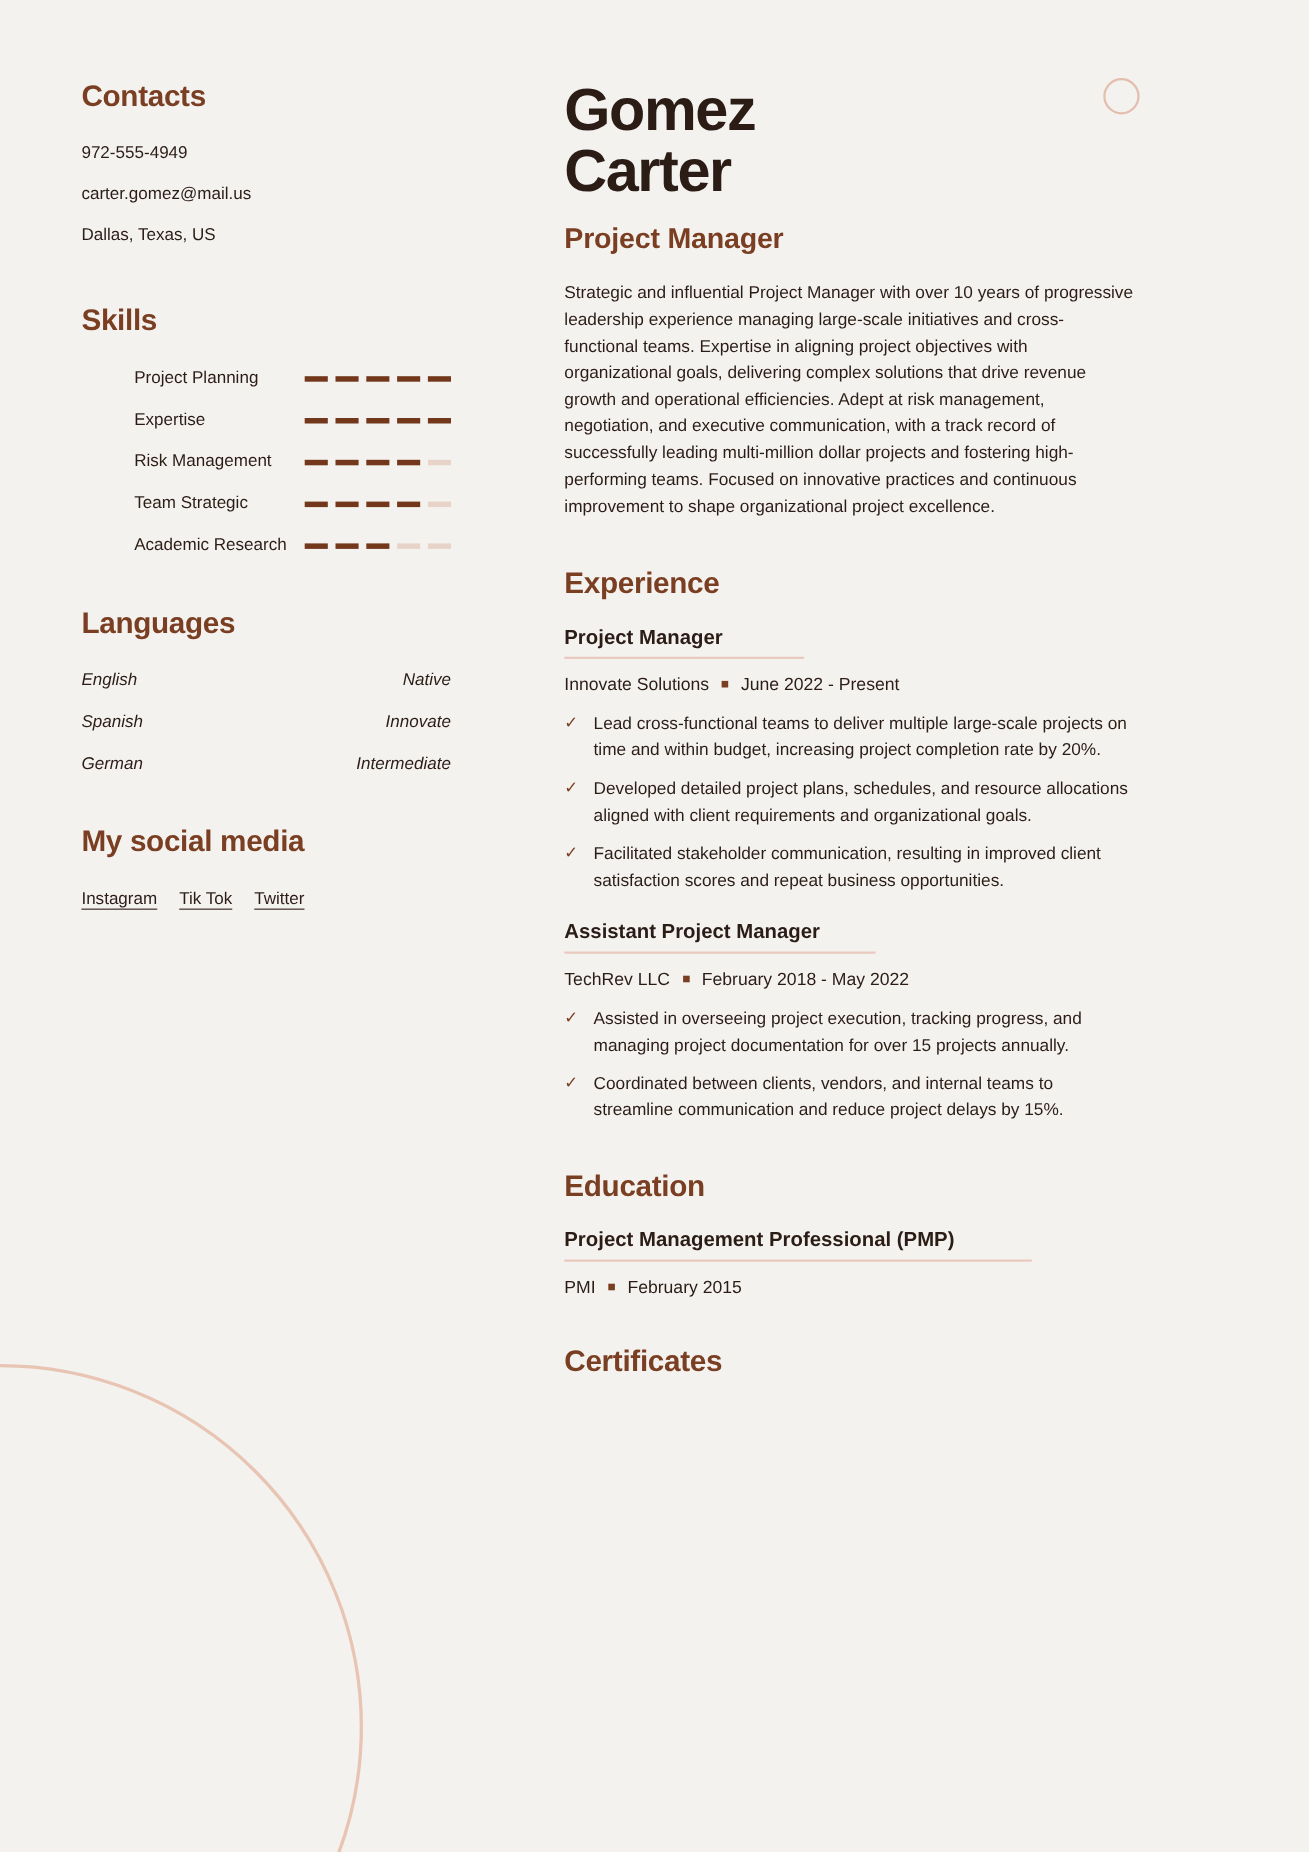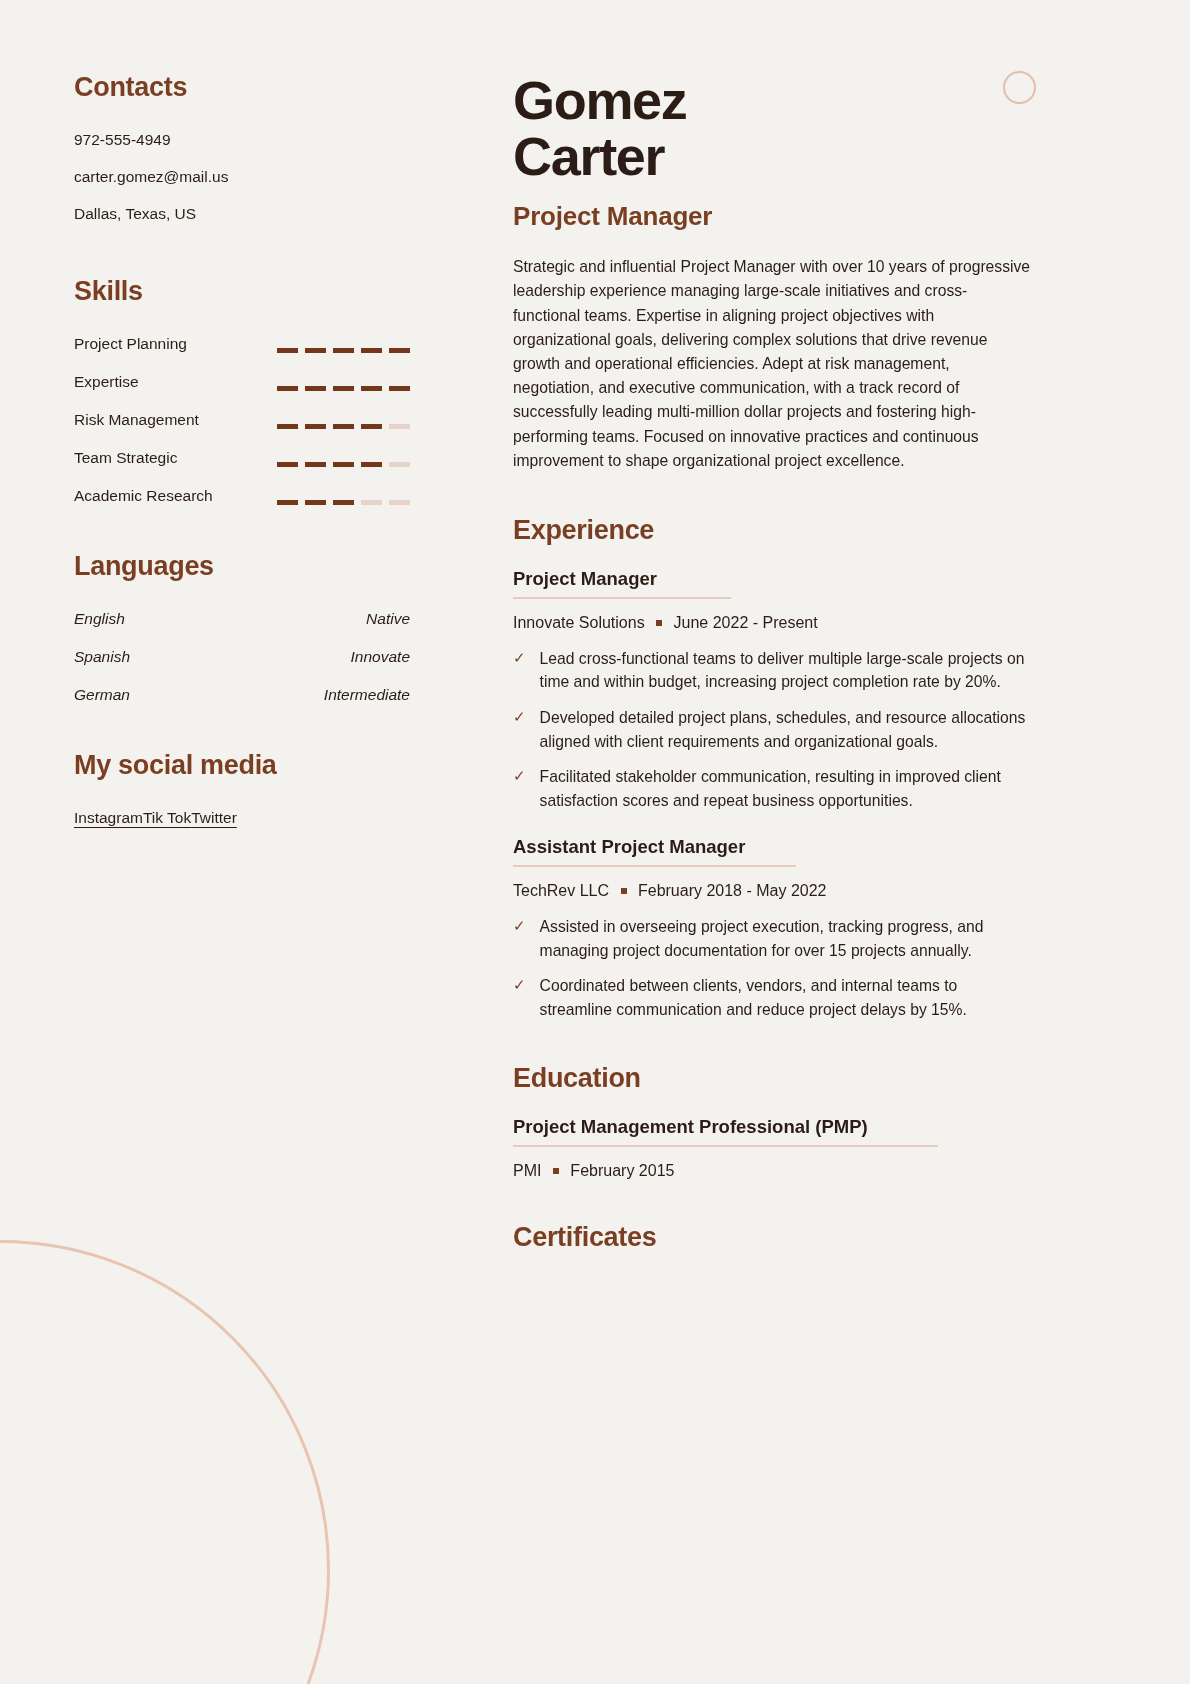--- a/index.html
+++ b/index.html
@@ -35,36 +35,37 @@
     font-weight:700;
     letter-spacing:-0.3px;
   }
   .left-col .sec-head { margin-bottom:28px; }
 
   
   .contact-line { font-size:15.5px; color:#2b1d16; margin-bottom:19px; }
 
   
   .skill-row {
-    display:flex; align-items:flex-end; justify-content:space-between;
+    display:flex; align-items:center; justify-content:space-between;
     margin-bottom:20px;
+    margin-left:48px;
   }
   .skill-name { font-size:15.5px; }
   .skill-bar { display:flex; gap:7px; }
   .dash { width:21px; height:5px; background:#e8d3c9; }
   .dash.on { background:#73381c; }
 
   
   .lang-row {
     display:flex; align-items:flex-end; justify-content:space-between;
     font-size:15.5px; margin-bottom:20px;font-style:italic;
   }
 
   
-  .social-links { display:flex; }
+  .social-links { display:flex; gap:20px; }
   .social-link {
     font-size:15.5px; color:#2b1d16;
     text-decoration:underline; text-underline-offset:4px;
   }
 
   .block-gap { height:34px; }
   .block-gap-sm { height:26px; }
 
   
   .name {

